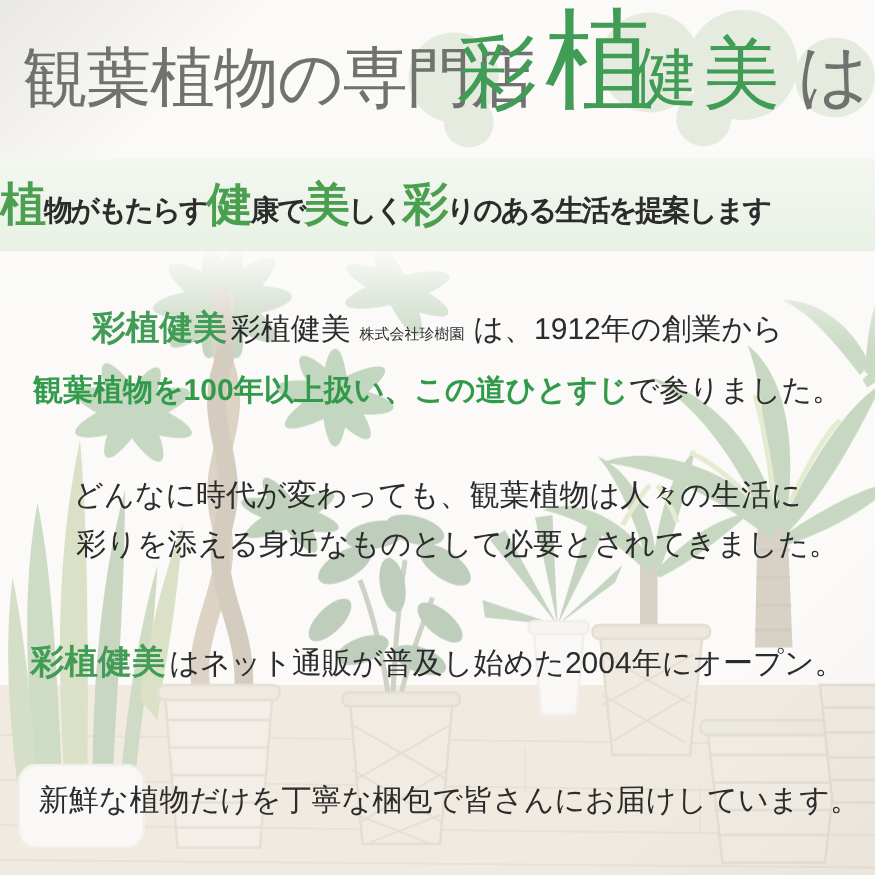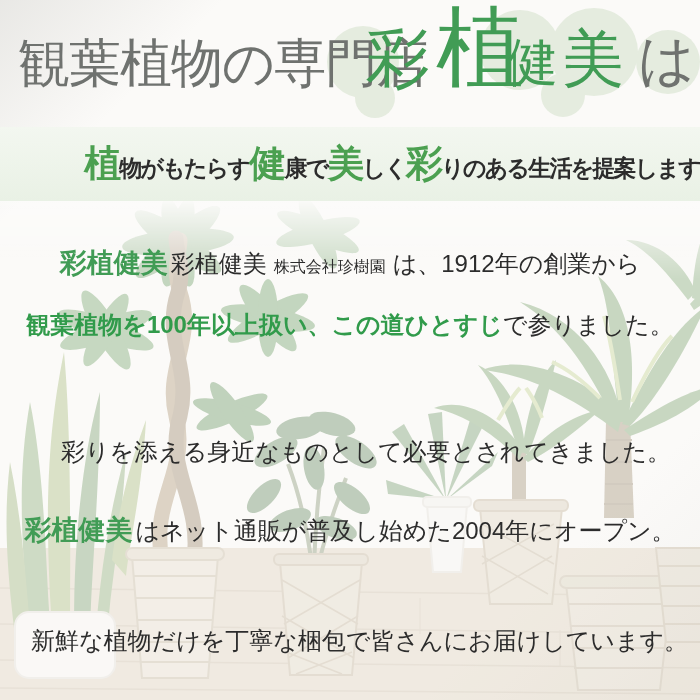--- a/index.html
+++ b/index.html
@@ -32,31 +32,31 @@
   .c2{left:506px;top:36px;font-size:52px;}
   .c3{left:562px;top:28px;font-size:62px;}
   .particle{position:absolute;left:638px;top:32px;z-index:3;
     font-size:56px;line-height:1;color:#6f726f;font-weight:300;}
   .romaji{position:absolute;left:374px;top:87px;width:236px;z-index:3;
     display:flex;justify-content:space-between;
     color:#3f9e53;font-size:17px;font-weight:500;letter-spacing:1px;}
   .romaji span{white-space:nowrap;}
 
   .tagline{position:absolute;left:0;right:0;top:138px;z-index:3;
-    text-align:right;white-space:nowrap;letter-spacing:-1.8px;
+    text-align:left;white-space:nowrap;letter-spacing:-1.8px;
     font-size:23px;line-height:52px;font-weight:700;color:#2c2c2c;}
   .tagline .tg-g{font-size:37px;color:#4ba050;font-weight:700;}
 
   .line{position:absolute;left:0;right:0;z-index:3;text-align:center;
     font-size:24px;line-height:32px;color:#2c2c2c;font-weight:500;white-space:nowrap;}
-  .l1{top:247px;} .l2{top:309px;} .l3{top:381px;} .l4{top:436px;padding-left:32px;}
+  .l1{top:247px;} .l2{top:297px;} .l3{top:381px;} .l4{top:420px;padding-left:32px;}
   .l5{top:514px;} .l6{top:571px;} .l7{top:625px;padding-left:19px;}
   .brand-inline{font-family:"DejaVu Serif","Liberation Serif",serif;
     color:#419c55;font-size:27px;font-weight:600;margin-right:3px;}
-  .company{font-size:16px;margin:0 7px;}
+  .company{font-size:12px;margin:0 7px;}
   .green-bold{color:#319b4b;font-weight:700;}
 </style>
 </head>
 <body>
 
 <div class="canvas">
 
   <svg class="bg" viewBox="0 0 700 700" xmlns="http://www.w3.org/2000/svg" aria-hidden="true">
     <g opacity="0.32">
 
@@ -214,19 +214,20 @@
   <div class="tagline">
     <span class="tg-g">植</span><span>物がもたらす</span><span class="tg-g">健</span><span>康で</span><span class="tg-g">美</span><span>しく</span><span class="tg-g">彩</span><span>りのある生活を提案します</span>
   </div>
 
   <div class="line l1">
     <span class="brand-inline">彩植健美</span><span>彩植健美</span><span class="company">株式会社珍樹園</span><span>は、1912年の創業から</span>
   </div>
   <div class="line l2">
     <span class="green-bold">観葉植物を100年以上扱い、この道ひとすじ</span><span>で参りました。</span>
   </div>
+  <div class="line l3">どんなに時代が変わっても、観葉植物は人々の生活に</div>
   <div class="line l4">彩りを添える身近なものとして必要とされてきました。</div>
   <div class="line l5">
     <span class="brand-inline">彩植健美</span><span>はネット通販が普及し始めた2004年にオープン。</span>
   </div>
   <div class="line l7">新鮮な植物だけを丁寧な梱包で皆さんにお届けしています。</div>
 
 </div>
 
 </body></html>

